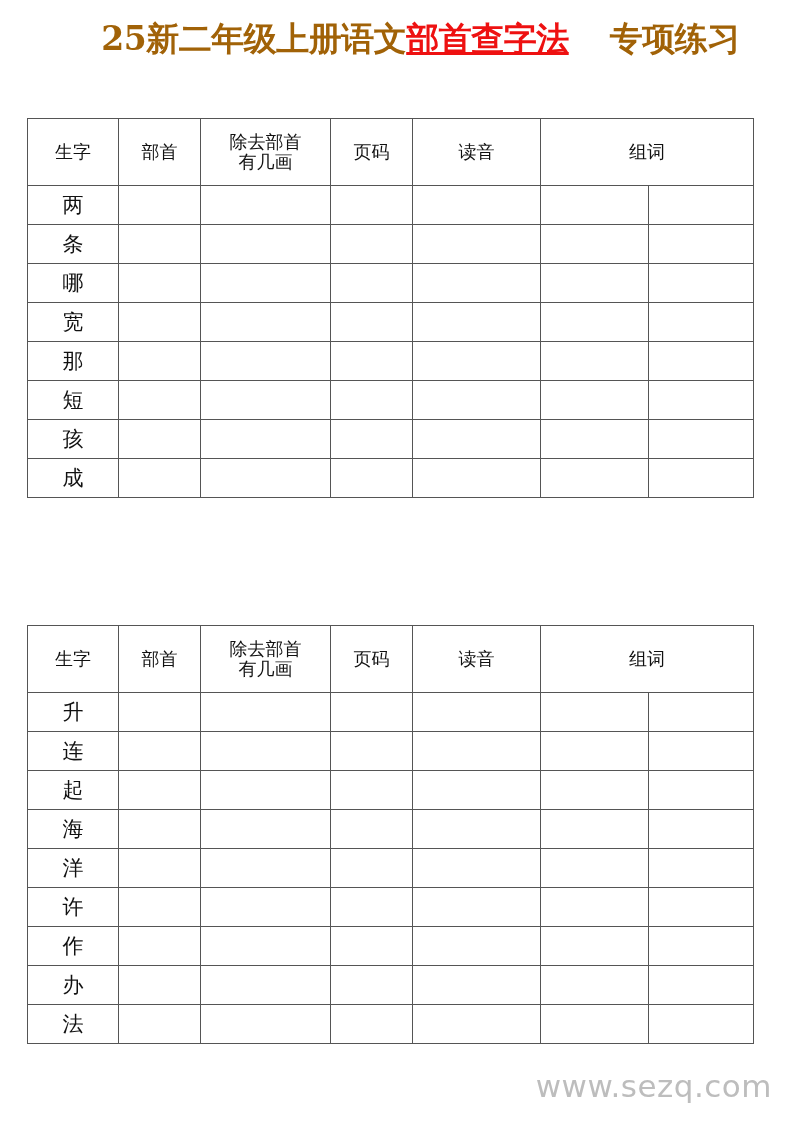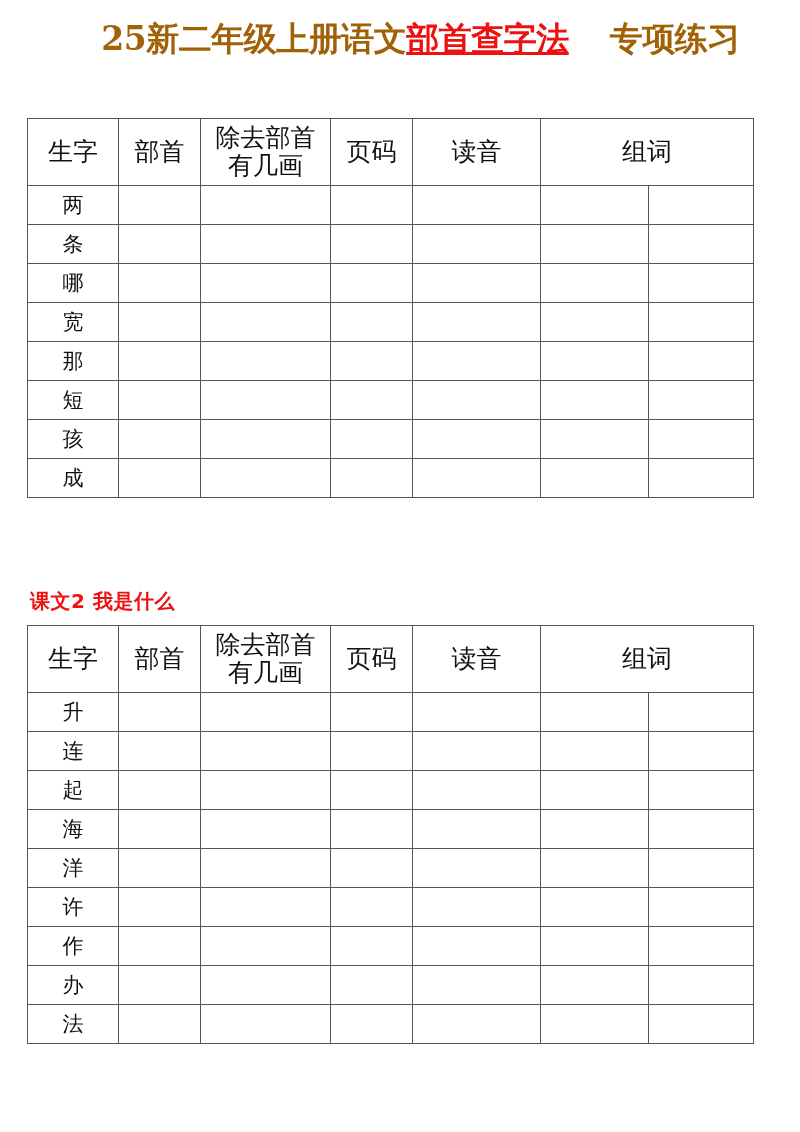--- a/index.html
+++ b/index.html
@@ -72,21 +72,21 @@
   .grid td, .grid th {
     border: 1px solid #555555;
     padding: 0;
     text-align: center;
     vertical-align: middle;
     font-weight: normal;
   }
   .grid th {
     height: 67px;
     font-family: "DejaVu Serif", "Liberation Serif", serif;
-    font-size: 25px;
+    font-size: 18px;
     color: #111111;
     line-height: 1.12;
   }
   .grid td.zi {
     height: 39px;
     font-family: "DejaVu Serif", "Liberation Serif", serif;
     font-size: 21px;
     color: #111111;
   }
   .grid td.blank { height: 39px; }
@@ -212,23 +212,20 @@
           <td class="blank"></td>
           <td class="blank"></td>
           <td class="blank"></td>
           <td class="blank"></td>
           <td class="blank"></td>
           <td class="blank"></td>
         </tr>
       </tbody>
   </table>
 
-  <div class="section-head" style="top:588px;">
-    <span class="lesson-label">课文2  我是什么</span>
-  </div>
 
   <table class="grid" id="table-2" style="top:625px;">
     <colgroup>
       <col class="c-zi">
         <col class="c-bs">
         <col class="c-hua">
         <col class="c-page">
         <col class="c-yin">
         <col class="c-ci-a">
         <col class="c-ci-b">
@@ -321,14 +318,15 @@
           <td class="blank"></td>
           <td class="blank"></td>
           <td class="blank"></td>
           <td class="blank"></td>
           <td class="blank"></td>
           <td class="blank"></td>
         </tr>
       </tbody>
   </table>
 
+  <div class="watermark">www.sezq.com</div>
 
 </div>
 
 </body></html>

